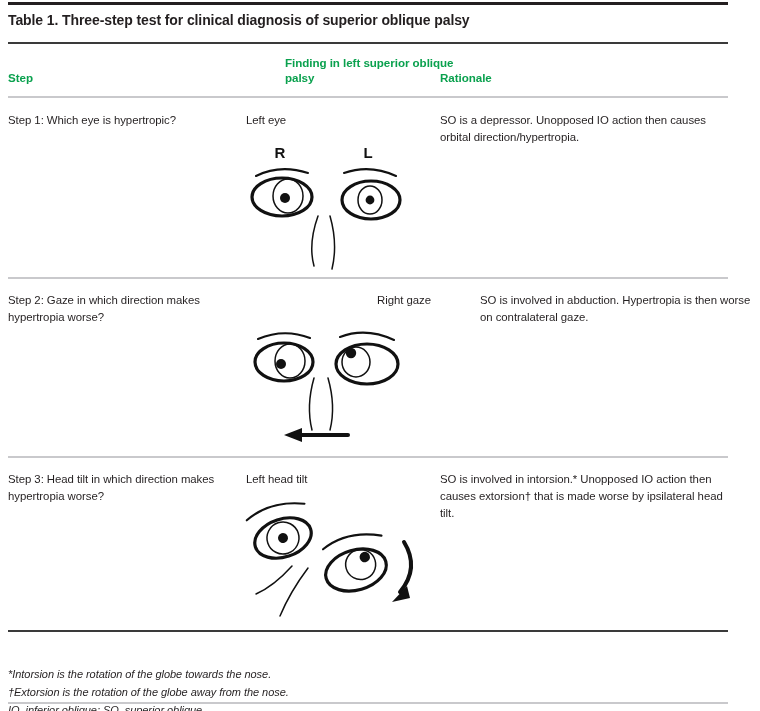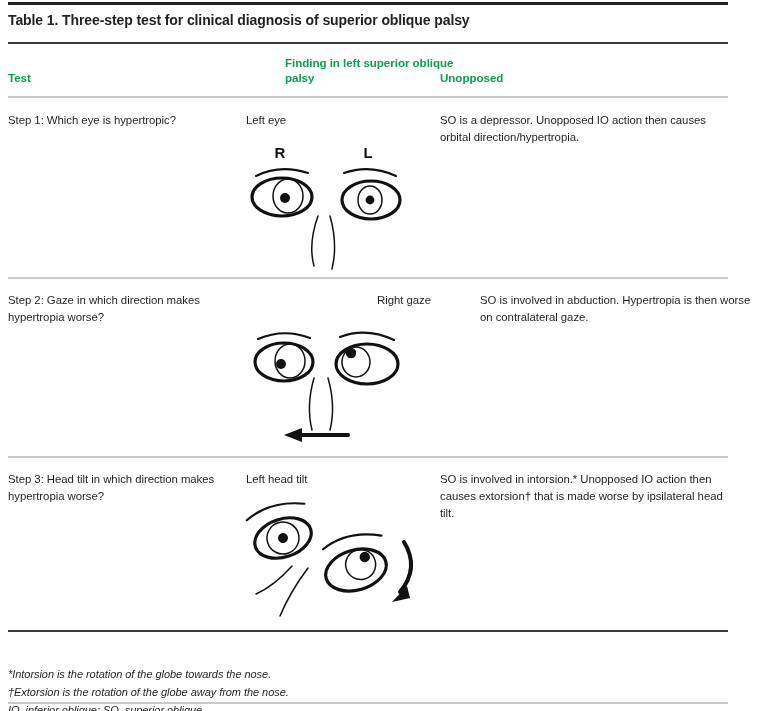--- a/index.html
+++ b/index.html
@@ -100,23 +100,23 @@
   <div class="rule rule-heavy" style="top:2px;"></div>
   <div class="rule rule-medium" style="top:42px;"></div>
   <div class="rule rule-light" style="top:96px;"></div>
   <div class="rule rule-light" style="top:277px;"></div>
   <div class="rule rule-light" style="top:456px;"></div>
   <div class="rule rule-medium" style="top:630px;"></div>
   <div class="rule rule-light" style="top:702px;"></div>
 
   <div class="table-title">Table 1. Three-step test for clinical diagnosis of superior oblique palsy</div>
 
-  <div class="col-head c1">Test</div>
+  <div class="col-head c1">Step</div>
   <div class="col-head c2">Finding in left superior oblique palsy</div>
-  <div class="col-head c3">Unopposed</div>
+  <div class="col-head c3">Rationale</div>
 
   <div class="cell c1" style="top:112px;">Step 1: Which eye is hypertropic?</div>
   <div class="cell c2" style="top:112px;">Left eye</div>
   <div class="cell c3" style="top:112px;">SO is a depressor. Unopposed IO action then causes orbital direction/hypertropia.</div>
 
   <div class="figure" style="left:246px; top:140px;">
     <svg width="170" height="132" viewBox="0 0 170 132" fill="none" stroke="#111" stroke-linecap="round" stroke-linejoin="round">
 
       <text x="34" y="18" font-family="'Liberation Sans', sans-serif" font-size="15" font-weight="bold" fill="#111" stroke="none" text-anchor="middle">R</text>
       <text x="122" y="18" font-family="'Liberation Sans', sans-serif" font-size="15" font-weight="bold" fill="#111" stroke="none" text-anchor="middle">L</text>

